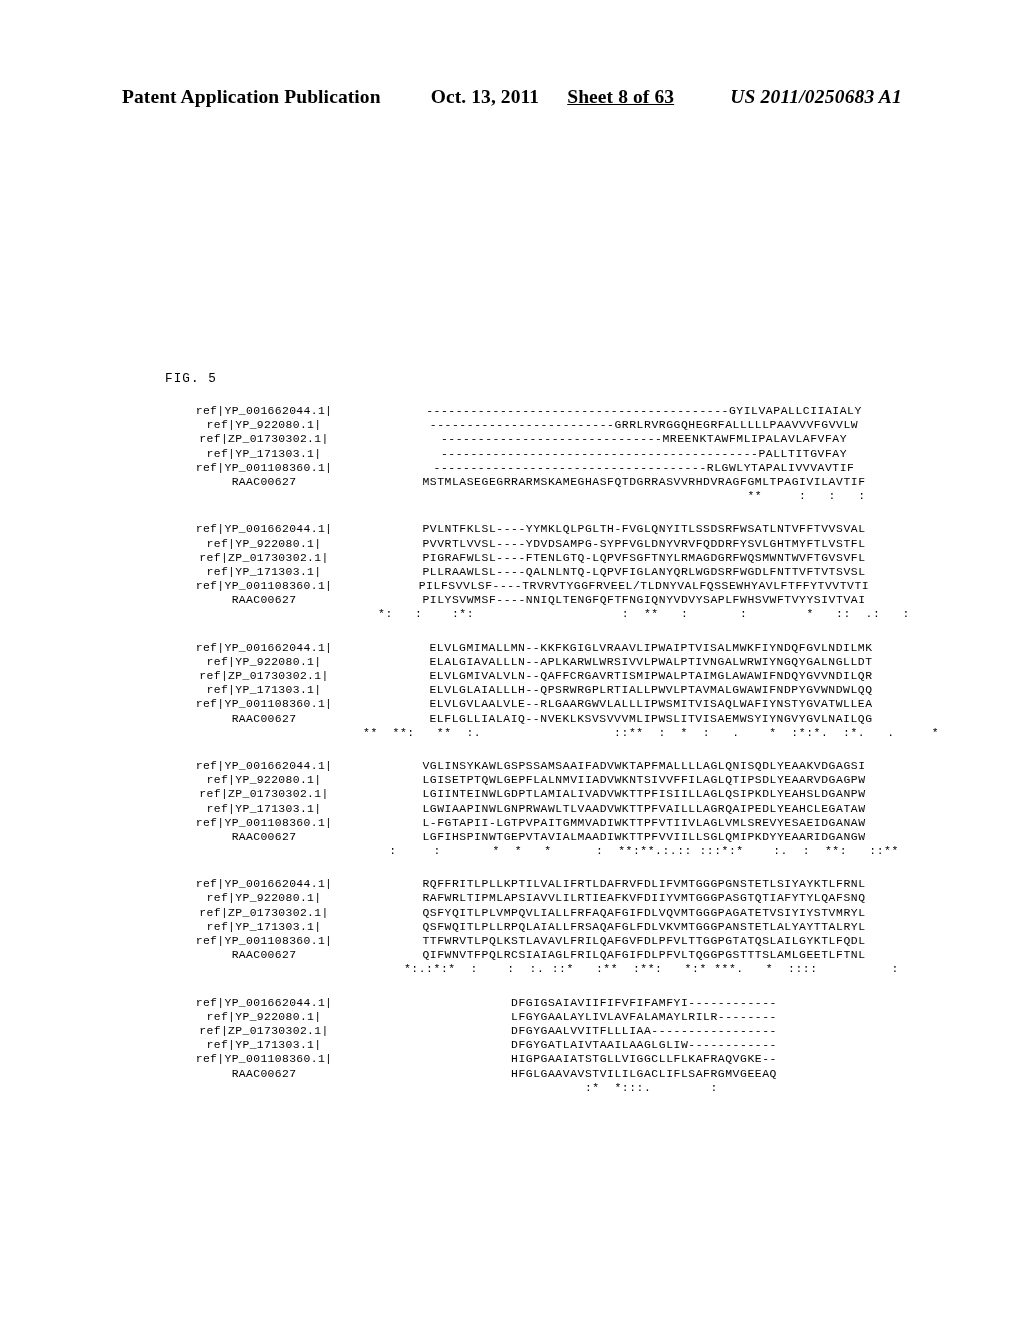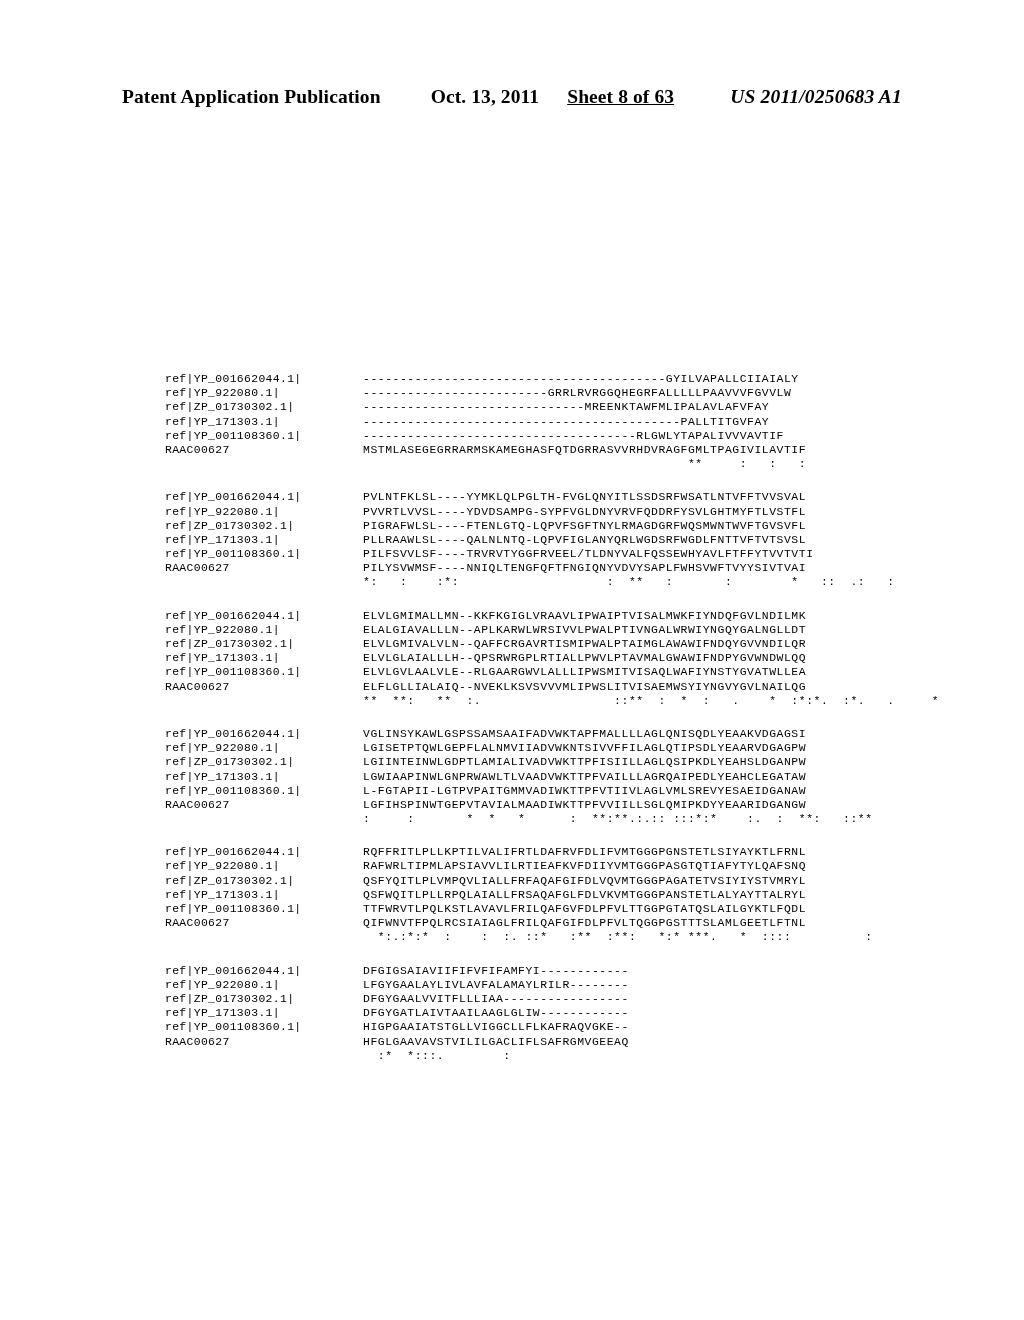--- a/index.html
+++ b/index.html
@@ -60,20 +60,21 @@
     font-size: 12.6px;
     letter-spacing: 1.1px;
     margin-bottom: 18px;
   }
 
   .align-block {
     display: flex;
     flex-direction: row;
     align-items: flex-start;
     margin-bottom: 19px;
+    text-align: center;
   }
   .align-block:last-child { margin-bottom: 0; }
 
   .label-col {
     width: 198px;
     flex: 0 0 198px;
     font-family: "Liberation Mono", monospace;
     font-size: 11.4px;
     line-height: 14.2px;
     letter-spacing: 0.35px;
@@ -100,20 +101,21 @@
 <body>
 
 <div class="page-header">
   <span class="hdr-pub">Patent Application Publication</span>
   <span class="hdr-date">Oct. 13, 2011</span>
   <span class="hdr-sheet">Sheet 8 of 63</span>
   <span class="hdr-patno">US 2011/0250683 A1</span>
 </div>
 
 <div class="figure-area">
+  <div class="fig-label">FIG. 5</div>
   <div id="blocks-root">
       <div class="align-block">
         <div class="label-col"><div class="lab-row">ref|YP_001662044.1|</div><div class="lab-row">ref|YP_922080.1|</div><div class="lab-row">ref|ZP_01730302.1|</div><div class="lab-row">ref|YP_171303.1|</div><div class="lab-row">ref|YP_001108360.1|</div><div class="lab-row">RAAC00627</div></div>
         <div class="seq-col"><div class="seq-row">-----------------------------------------GYILVAPALLCIIAIALY</div><div class="seq-row">-------------------------GRRLRVRGGQHEGRFALLLLLPAAVVVFGVVLW</div><div class="seq-row">------------------------------MREENKTAWFMLIPALAVLAFVFAY</div><div class="seq-row">-------------------------------------------PALLTITGVFAY</div><div class="seq-row">-------------------------------------RLGWLYTAPALIVVVAVTIF</div><div class="seq-row">MSTMLASEGEGRRARMSKAMEGHASFQTDGRRASVVRHDVRAGFGMLTPAGIVILAVTIF</div><div class="cons-row">                                            **     :   :   :</div></div>
       </div>
       <div class="align-block">
         <div class="label-col"><div class="lab-row">ref|YP_001662044.1|</div><div class="lab-row">ref|YP_922080.1|</div><div class="lab-row">ref|ZP_01730302.1|</div><div class="lab-row">ref|YP_171303.1|</div><div class="lab-row">ref|YP_001108360.1|</div><div class="lab-row">RAAC00627</div></div>
         <div class="seq-col"><div class="seq-row">PVLNTFKLSL----YYMKLQLPGLTH-FVGLQNYITLSSDSRFWSATLNTVFFTVVSVAL</div><div class="seq-row">PVVRTLVVSL----YDVDSAMPG-SYPFVGLDNYVRVFQDDRFYSVLGHTMYFTLVSTFL</div><div class="seq-row">PIGRAFWLSL----FTENLGTQ-LQPVFSGFTNYLRMAGDGRFWQSMWNTWVFTGVSVFL</div><div class="seq-row">PLLRAAWLSL----QALNLNTQ-LQPVFIGLANYQRLWGDSRFWGDLFNTTVFTVTSVSL</div><div class="seq-row">PILFSVVLSF----TRVRVTYGGFRVEEL/TLDNYVALFQSSEWHYAVLFTFFYTVVTVTI</div><div class="seq-row">PILYSVWMSF----NNIQLTENGFQFTFNGIQNYVDVYSAPLFWHSVWFTVYYSIVTVAI</div><div class="cons-row">*:   :    :*:                    :  **   :       :        *   ::  .:   :</div></div>
       </div>
       <div class="align-block">

